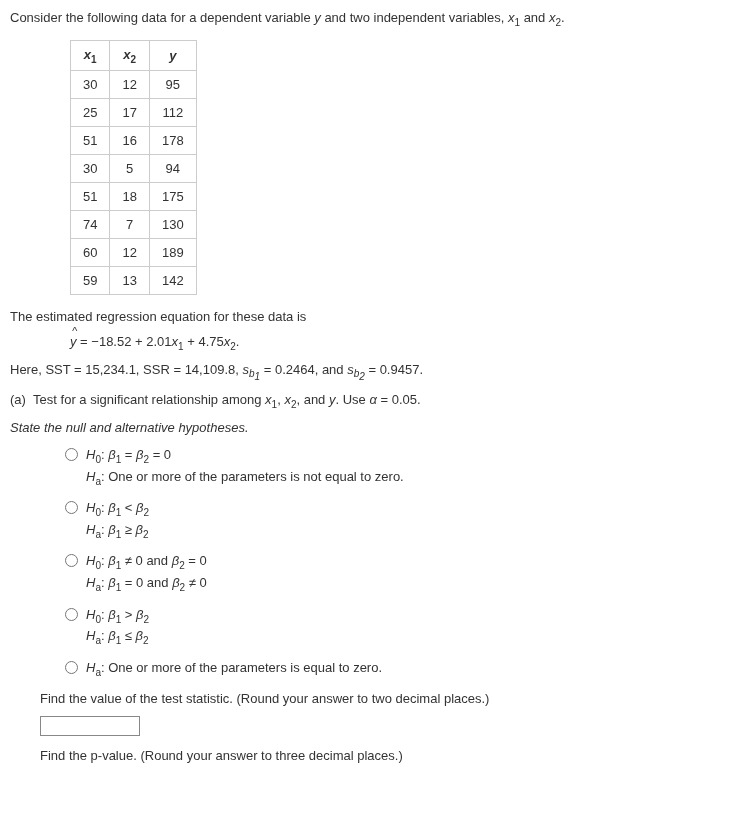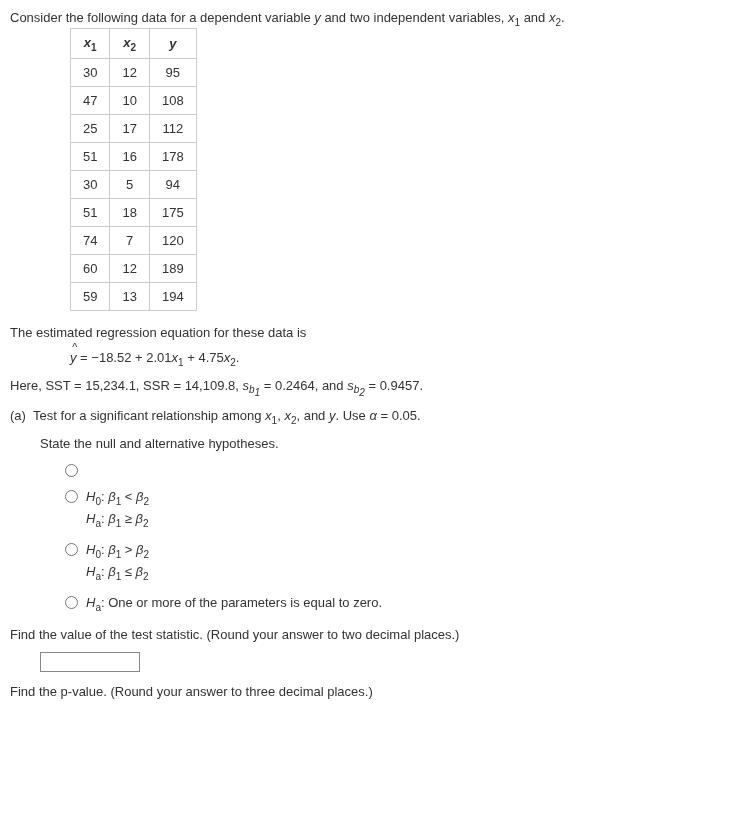--- a/index.html
+++ b/index.html
@@ -1,32 +1,32 @@
 <!DOCTYPE html>
 <html><head>
   <meta charset="utf-8">
   <style>
     * { box-sizing: border-box; margin: 0; padding: 0; }
     body { font-family: Arial, Helvetica, sans-serif; font-size: 13px; color: #333; padding: 10px; background: #fff; width: 756px; }
-    .intro { }
+    .intro { margin-bottom: 12px; }
     .italic { font-style: italic; }
     .sub { vertical-align: sub; font-size: 10px; }
     .data-table { border-collapse: collapse; margin-left: 60px; margin-bottom: 14px; }
     .data-table th, .data-table td { border: 1px solid #ccc; text-align: center; padding: 6px 12px; min-width: 36px; }
     .data-table th { font-weight: bold; font-style: italic; }
     .equation { margin: 8px 0 10px 60px; }
     .para { margin-bottom: 10px; }
     .part-label { margin-bottom: 10px; }
-    .subsection { margin-left: 30px; margin-bottom: 10px; }
+    .subsection { margin-bottom: 10px; font-style: italic; }
     .hypotheses { margin-left: 55px; margin-bottom: 8px; }
     .radio-opt { display: flex; align-items: flex-start; margin-bottom: 10px; gap: 8px; }
     .radio-opt input { margin-top: 3px; }
     .radio-opt .optcontent { line-height: 1.5; }
     .h-line { display: block; }
-    .find { margin-bottom: 10px; margin-top: 12px;}
+    .find { margin-left: 30px; margin-bottom: 10px; margin-top: 12px;}
     .input-box { border: 1px solid #888; height: 20px; width: 100px; display: inline-block; vertical-align: middle; background:#fff; padding: 2px 4px; font-size: 12px;}
     .hat { position: relative; display:inline-block;}
     .hat::before { content:"^"; position:absolute; top:-9px; left:2px; font-size:11px;}
   </style>
 </head>
 <body>
 
 <div class="intro">
   Consider the following data for a dependent variable <span class="italic">y</span> and two independent variables, <span class="italic">x</span><span class="sub">1</span> and <span class="italic">x</span><span class="sub">2</span>.
 </div>
@@ -39,25 +39,20 @@
       <th>y</th>
     </tr>
   </thead>
   <tbody>
     <tr>
         <td>30</td>
         <td>12</td>
         <td>95</td>
       </tr>
     <tr>
-        <td>47</td>
-        <td>10</td>
-        <td>108</td>
-      </tr>
-    <tr>
         <td>25</td>
         <td>17</td>
         <td>112</td>
       </tr>
     <tr>
         <td>51</td>
         <td>16</td>
         <td>178</td>
       </tr>
     <tr>
@@ -66,31 +61,31 @@
         <td>94</td>
       </tr>
     <tr>
         <td>51</td>
         <td>18</td>
         <td>175</td>
       </tr>
     <tr>
         <td>74</td>
         <td>7</td>
-        <td>120</td>
+        <td>130</td>
       </tr>
     <tr>
         <td>60</td>
         <td>12</td>
         <td>189</td>
       </tr>
     <tr>
         <td>59</td>
         <td>13</td>
-        <td>194</td>
+        <td>142</td>
       </tr>
   </tbody>
 </table>
 
 <div class="para">The estimated regression equation for these data is</div>
 
 <div class="equation">
   <span class="italic"><span class="hat">y</span></span> = −18.52 + 2.01<span class="italic">x</span><span class="sub">1</span> + 4.75<span class="italic">x</span><span class="sub">2</span>.
 </div>
 
@@ -100,26 +95,37 @@
 
 <div class="part-label">
   (a)&nbsp;&nbsp;Test for a significant relationship among <span class="italic">x</span><span class="sub">1</span>, <span class="italic">x</span><span class="sub">2</span>, and <span class="italic">y</span>. Use <span class="italic">α</span> = 0.05.
 </div>
 
 <div class="subsection">State the null and alternative hypotheses.</div>
 
 <div class="hypotheses">
   <div class="radio-opt">
     <input type="radio" name="hyp" style="">
+    <div class="optcontent">
+      <span class="h-line"><span class="italic">H</span><span class="sub">0</span>: <span class="italic">β</span><span class="sub">1</span> = <span class="italic">β</span><span class="sub">2</span> = 0</span>
+      <span class="h-line"><span class="italic">H</span><span class="sub">a</span>: One or more of the parameters is not equal to zero.</span>
+    </div>
   </div>
   <div class="radio-opt">
     <input type="radio" name="hyp" style="">
     <div class="optcontent">
       <span class="h-line"><span class="italic">H</span><span class="sub">0</span>: <span class="italic">β</span><span class="sub">1</span> &lt; <span class="italic">β</span><span class="sub">2</span></span>
       <span class="h-line"><span class="italic">H</span><span class="sub">a</span>: <span class="italic">β</span><span class="sub">1</span> ≥ <span class="italic">β</span><span class="sub">2</span></span>
+    </div>
+  </div>
+  <div class="radio-opt">
+    <input type="radio" name="hyp" style="">
+    <div class="optcontent">
+      <span class="h-line"><span class="italic">H</span><span class="sub">0</span>: <span class="italic">β</span><span class="sub">1</span> ≠ 0 and <span class="italic">β</span><span class="sub">2</span> = 0</span>
+      <span class="h-line"><span class="italic">H</span><span class="sub">a</span>: <span class="italic">β</span><span class="sub">1</span> = 0 and <span class="italic">β</span><span class="sub">2</span> ≠ 0</span>
     </div>
   </div>
   <div class="radio-opt">
     <input type="radio" name="hyp" style="">
     <div class="optcontent">
       <span class="h-line"><span class="italic">H</span><span class="sub">0</span>: <span class="italic">β</span><span class="sub">1</span> &gt; <span class="italic">β</span><span class="sub">2</span></span>
       <span class="h-line"><span class="italic">H</span><span class="sub">a</span>: <span class="italic">β</span><span class="sub">1</span> ≤ <span class="italic">β</span><span class="sub">2</span></span>
     </div>
   </div>
   <div class="radio-opt">

